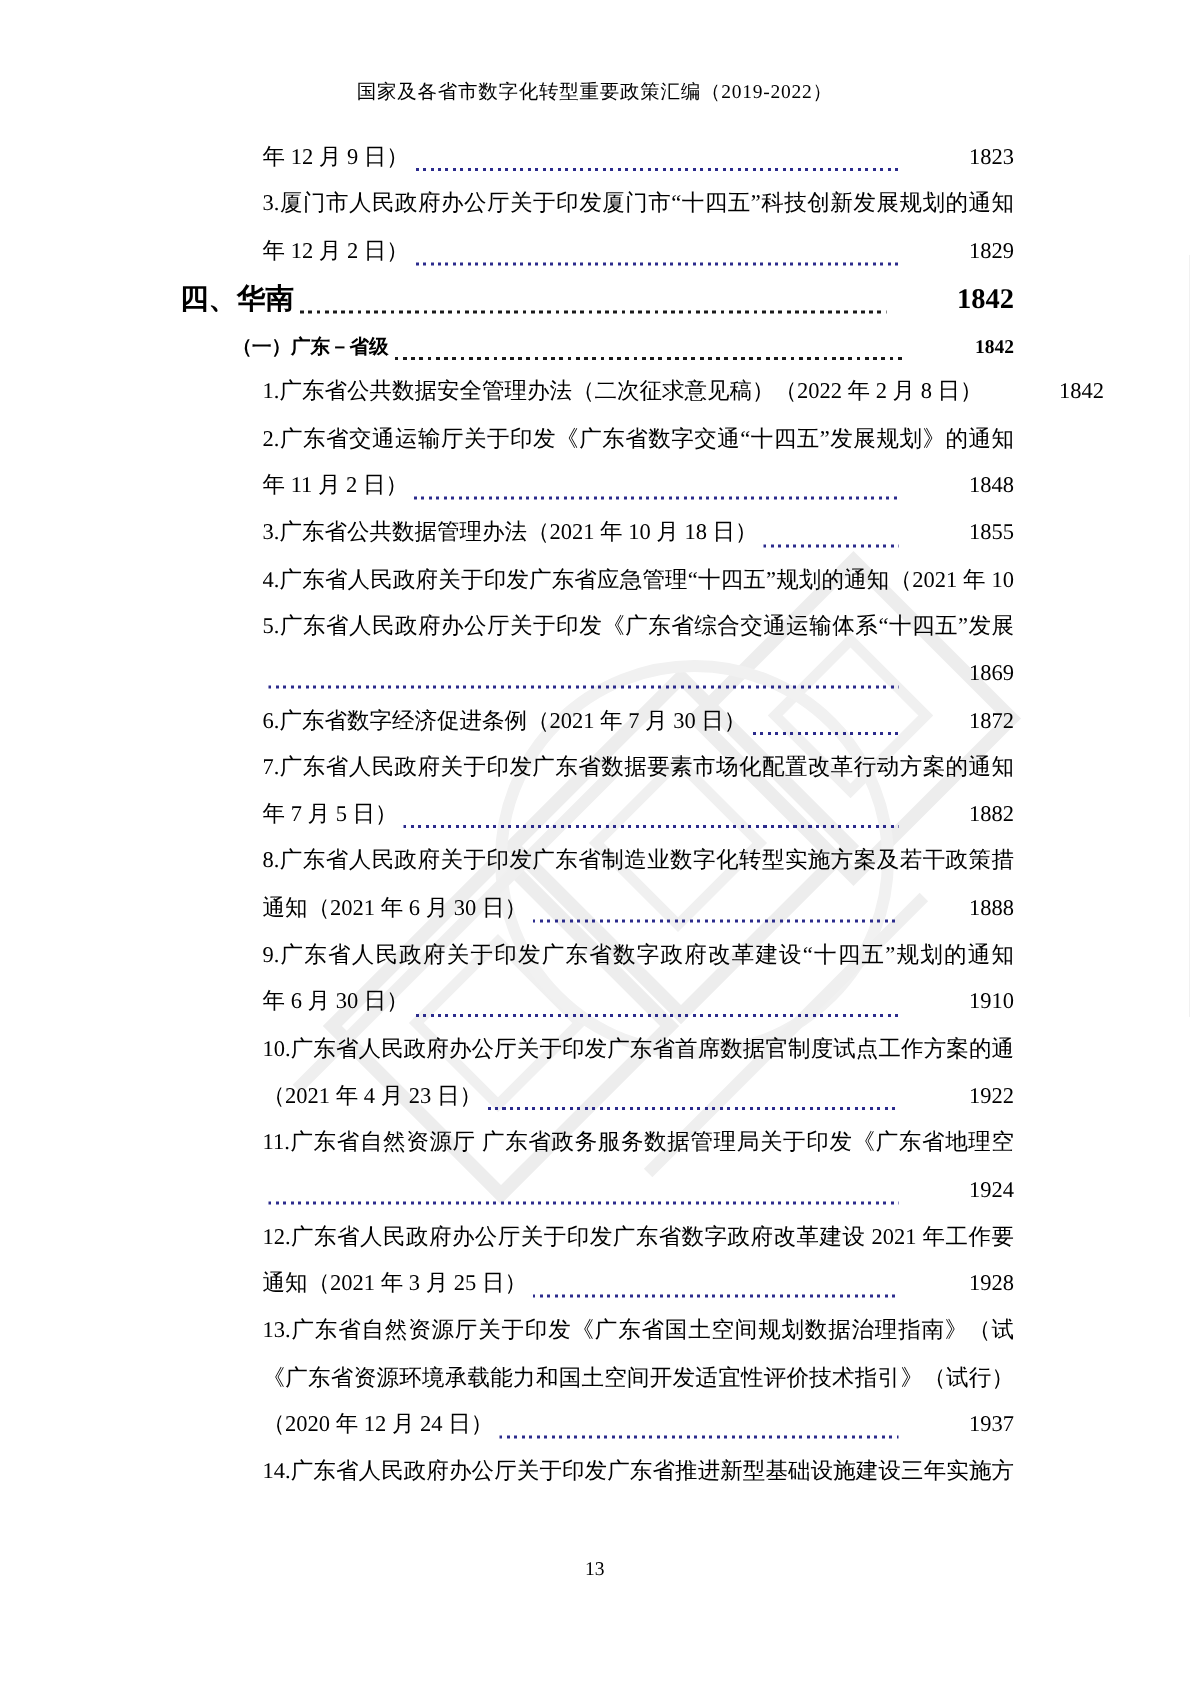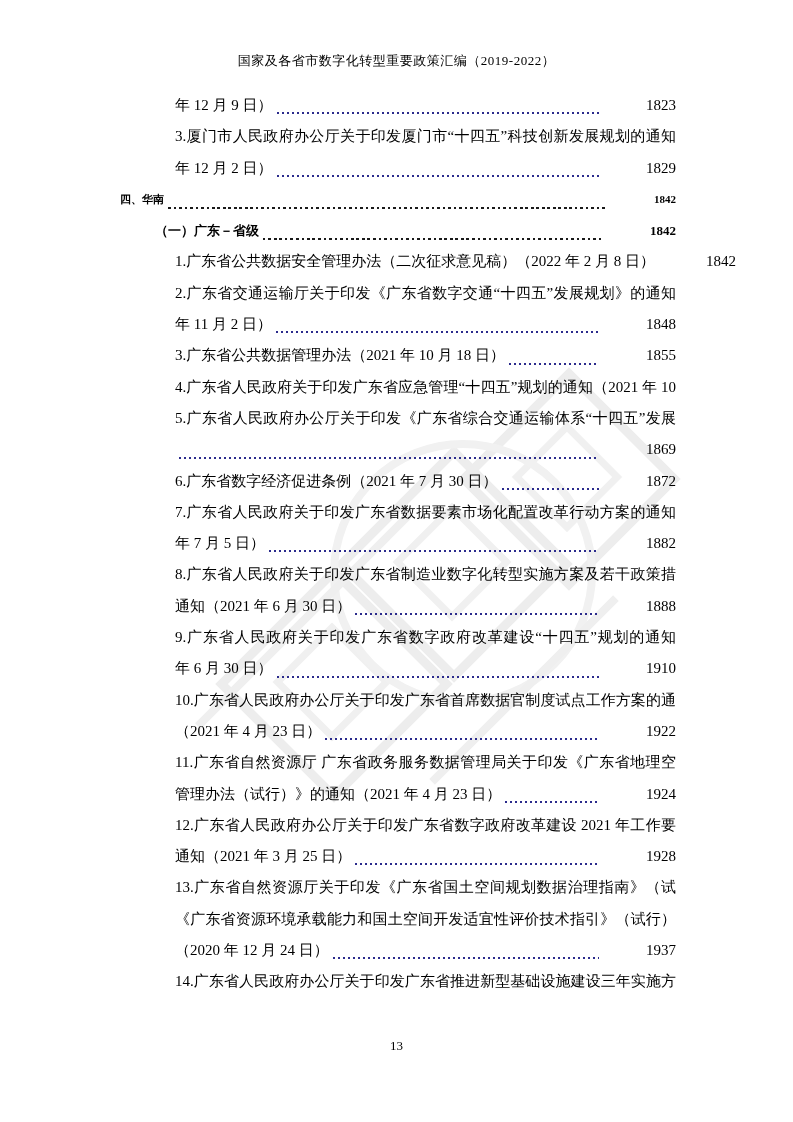--- a/index.html
+++ b/index.html
@@ -56,21 +56,21 @@
     text-align:justify;
     text-align-last:justify;
   }
   .leader{
     flex:1 1 auto;
     height:2px;
     margin:0 3px 7px 4px;
     background:repeating-linear-gradient(to right,#2b2b8c 0 2px,transparent 2px 5px);
   }
   .pg{white-space:nowrap;margin-left:44px;}
-  .line.section{font-weight:bold;font-size:11px;padding-left:0;align-items:flex-end;}
+  .line.section{font-weight:bold;font-size:19px;padding-left:0;align-items:flex-end;}
   .line.subsection{font-weight:bold;font-size:13px;padding-left:35px;}
   .line.item{padding-left:55px;}
   .line.section .leader,.line.subsection .leader{
     height:2.5px;
     margin-bottom:6px;
     background:repeating-linear-gradient(to right,#1a1a1a 0 2.5px,transparent 2.5px 5.5px);
   }
 </style>
 </head>
 <body>
@@ -177,21 +177,20 @@
       </div>
       <div class="line item">
         <span class="t">（2021 年 4 月 23 日）</span>
         <span class="leader"></span>
         <span class="pg">1922</span>
       </div>
       <div class="line item fill">
         <span class="t">11.广东省自然资源厅 广东省政务服务数据管理局关于印发《广东省地理空间数据</span>
       </div>
       <div class="line item">
-        <span class="t">管理办法（试行）》的通知（2021 年 4 月 23 日）</span>
         <span class="leader"></span>
         <span class="pg">1924</span>
       </div>
       <div class="line item fill">
         <span class="t">12.广东省人民政府办公厅关于印发广东省数字政府改革建设 2021 年工作要点的</span>
       </div>
       <div class="line item">
         <span class="t">通知（2021 年 3 月 25 日）</span>
         <span class="leader"></span>
         <span class="pg">1928</span>

